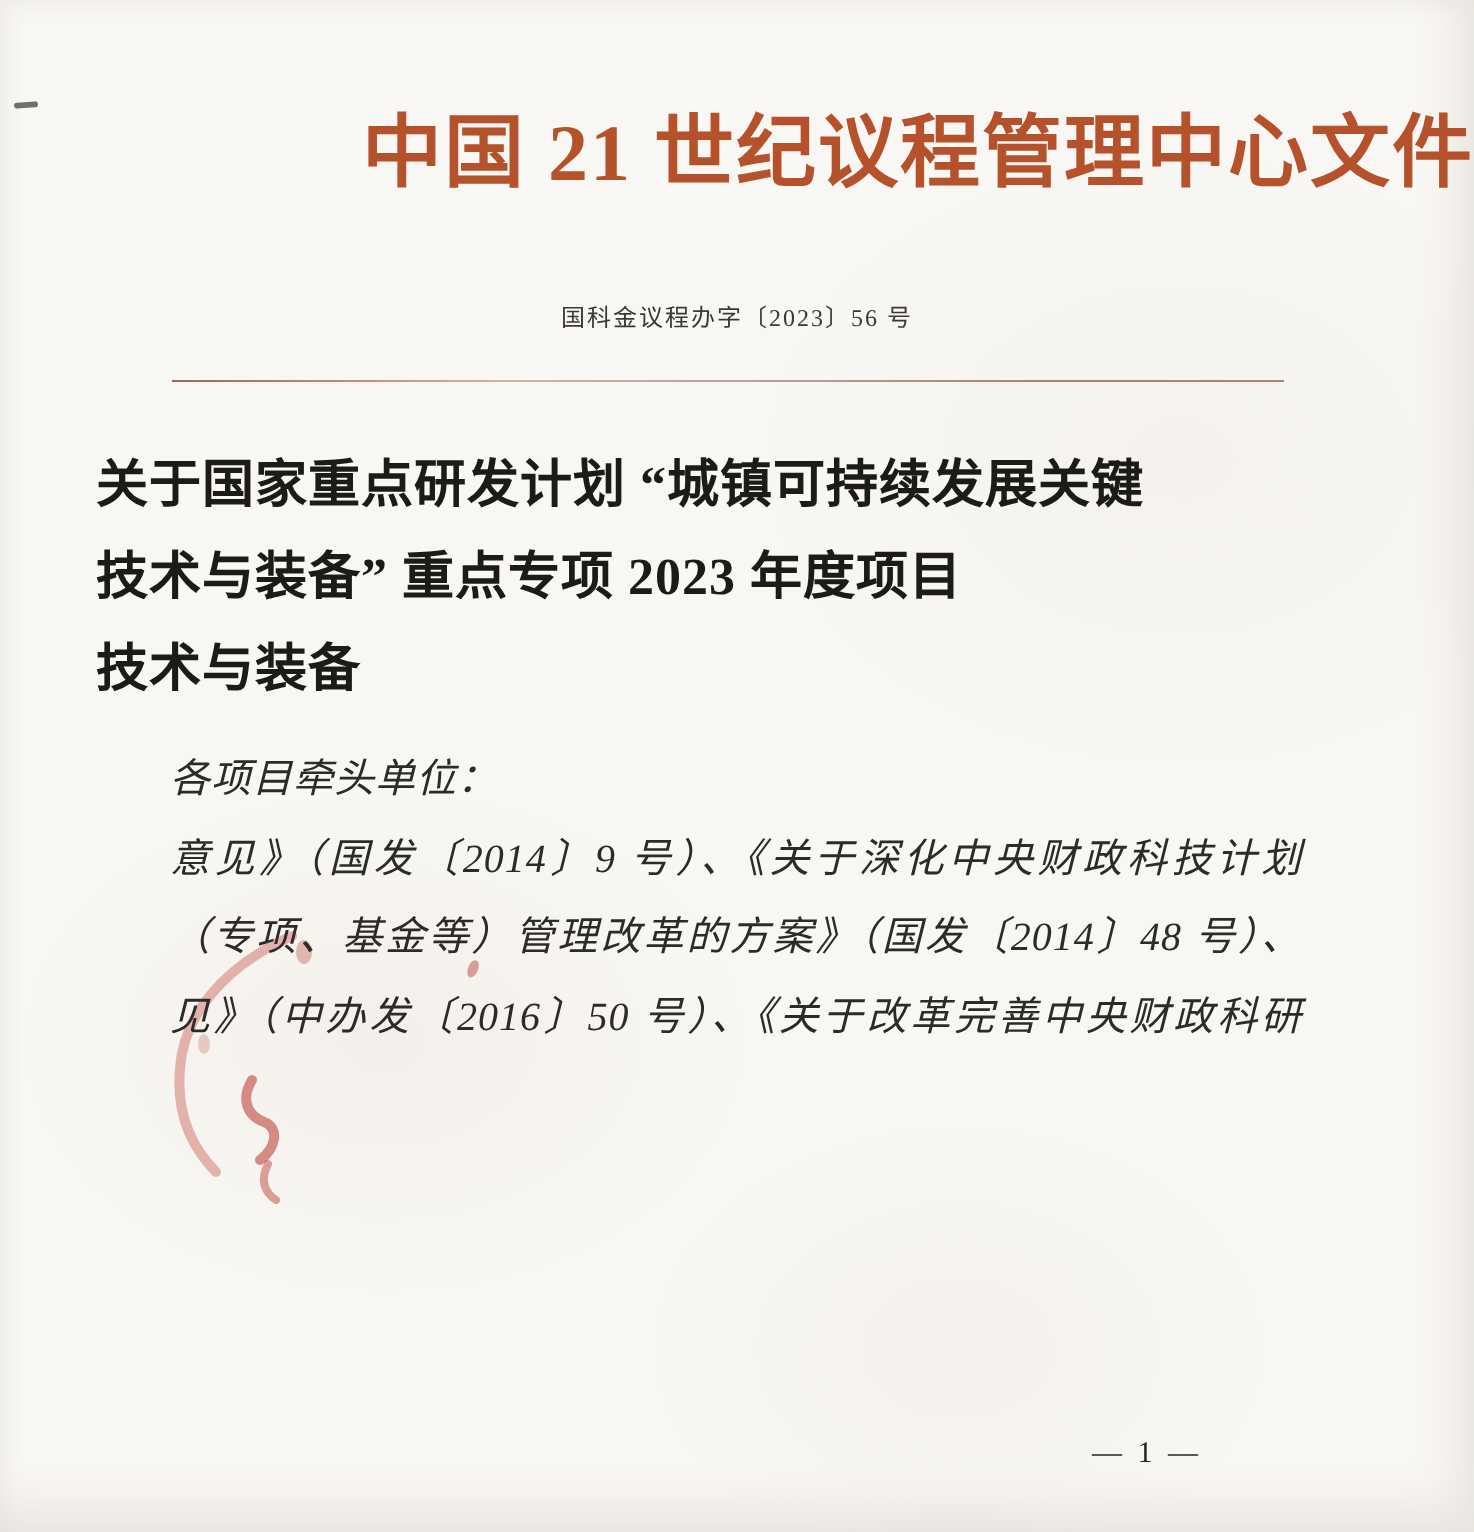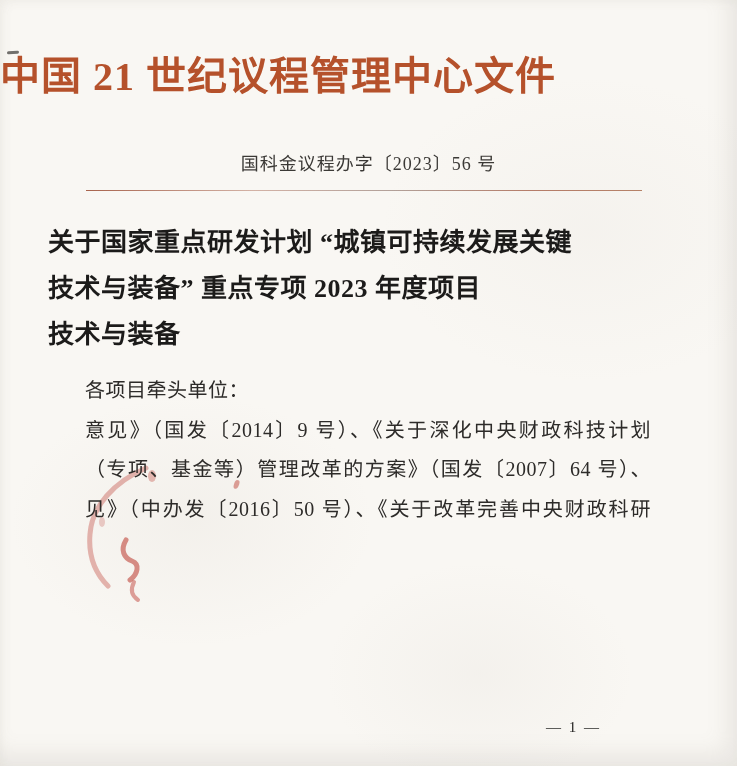--- a/index.html
+++ b/index.html
@@ -23,47 +23,48 @@
     overflow:hidden;
     font-family:"Liberation Serif","DejaVu Serif",serif;
     color:var(--text-ink);
   }
   .scan-dash{
     position:absolute;left:7px;top:51px;width:12px;height:3px;
     background:#4f4d4b;border-radius:2px;transform:rotate(-4deg);opacity:.8;
   }
   .org-title{
     position:absolute;left:0;top:44px;width:100%;
-    margin:0;text-align:left;
+    margin:0;text-align:right;
     font-size:40px;font-weight:700;letter-spacing:1px;
     color:var(--header-red);
     white-space:nowrap;
   }
   .doc-number{
     position:absolute;left:0;top:149px;width:100%;
-    text-align:center;font-size:18px;letter-spacing:1px;color:#3b3936;
+    text-align:center;font-size:12px;letter-spacing:1px;color:#3b3936;
   }
   .red-rule{
     position:absolute;left:86px;top:190px;width:556px;height:1px;
     background:linear-gradient(to right,
       rgba(154,74,48,.85), rgba(154,74,48,.40) 30%,
       rgba(120,90,80,.55) 55%, rgba(154,74,48,.70) 80%, rgba(170,110,80,.85));
   }
   .subject{
     position:absolute;left:0;top:220px;width:100%;
     text-align:left;font-size:26px;font-weight:700;
     line-height:46px;color:#1c1b1a;letter-spacing:.5px;margin-left:48px;
   }
   .body-text{
     position:absolute;left:85px;top:371px;width:566px;
     font-size:20px;line-height:39.5px;letter-spacing:.5px;
   }
   .body-line{
     text-align:justify;
     text-justify:inter-character;
+    font-style:italic;
   }
   .body-line.indent{text-indent:2em;}
   .body-line.fill{text-align-last:justify;}
   .page-number{
     position:absolute;top:719px;right:136px;
     font-size:15px;letter-spacing:2px;color:#262524;
     font-family:"Liberation Serif","DejaVu Serif",serif;
   }
   .seal{
     position:absolute;left:68px;top:462px;width:116px;height:142px;
@@ -101,19 +102,19 @@
     <ellipse cx="84" cy="14" rx="4" ry="6" fill="rgba(192,69,58,0.35)"></ellipse>
     <ellipse cx="34" cy="60" rx="3" ry="5" fill="rgba(192,69,58,0.25)"></ellipse>
   </svg>
 
   <div class="red-speck"></div>
 
   <div class="body-text">
 
   <div class="body-line">各项目牵头单位：</div>
       <div class="body-line fill">意见》（国发〔2014〕9 号）、《关于深化中央财政科技计划</div>
-      <div class="body-line fill">（专项、基金等）管理改革的方案》（国发〔2007〕64 号）、</div>
+      <div class="body-line fill">（专项、基金等）管理改革的方案》（国发〔2014〕48 号）、</div>
       <div class="body-line fill">见》（中办发〔2016〕50 号）、《关于改革完善中央财政科研</div>
     </div>
 
   <div class="page-number">— 1 —</div>
 
 </div>
 
 </body></html>

